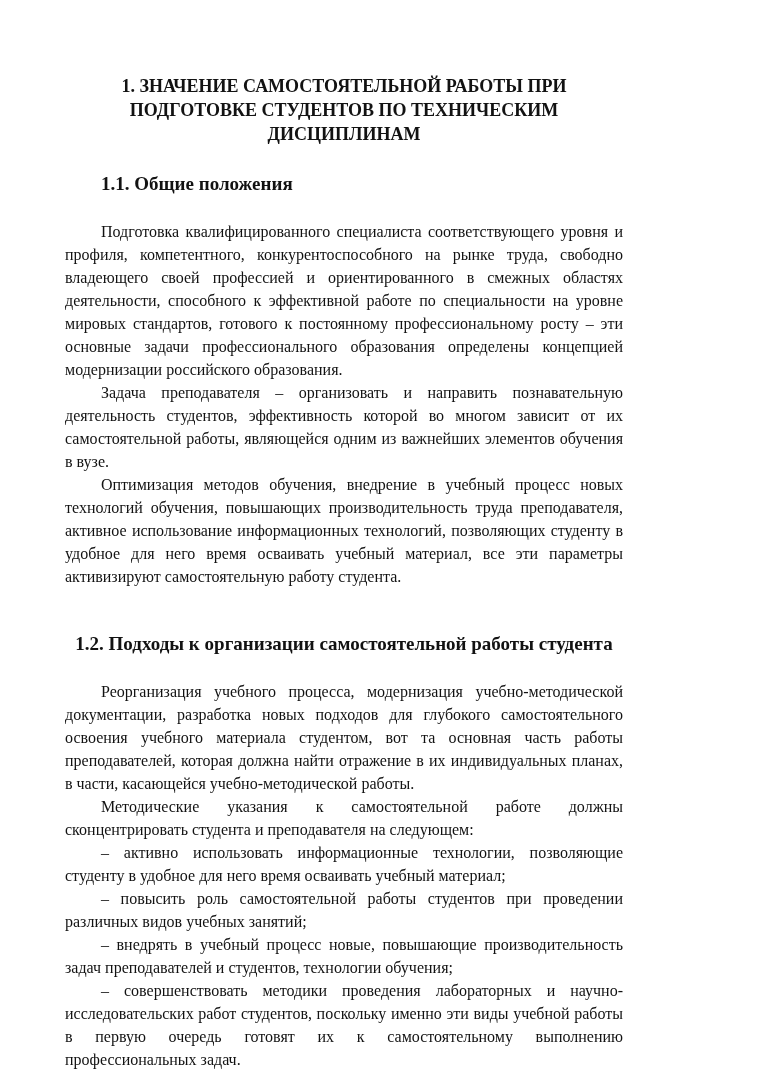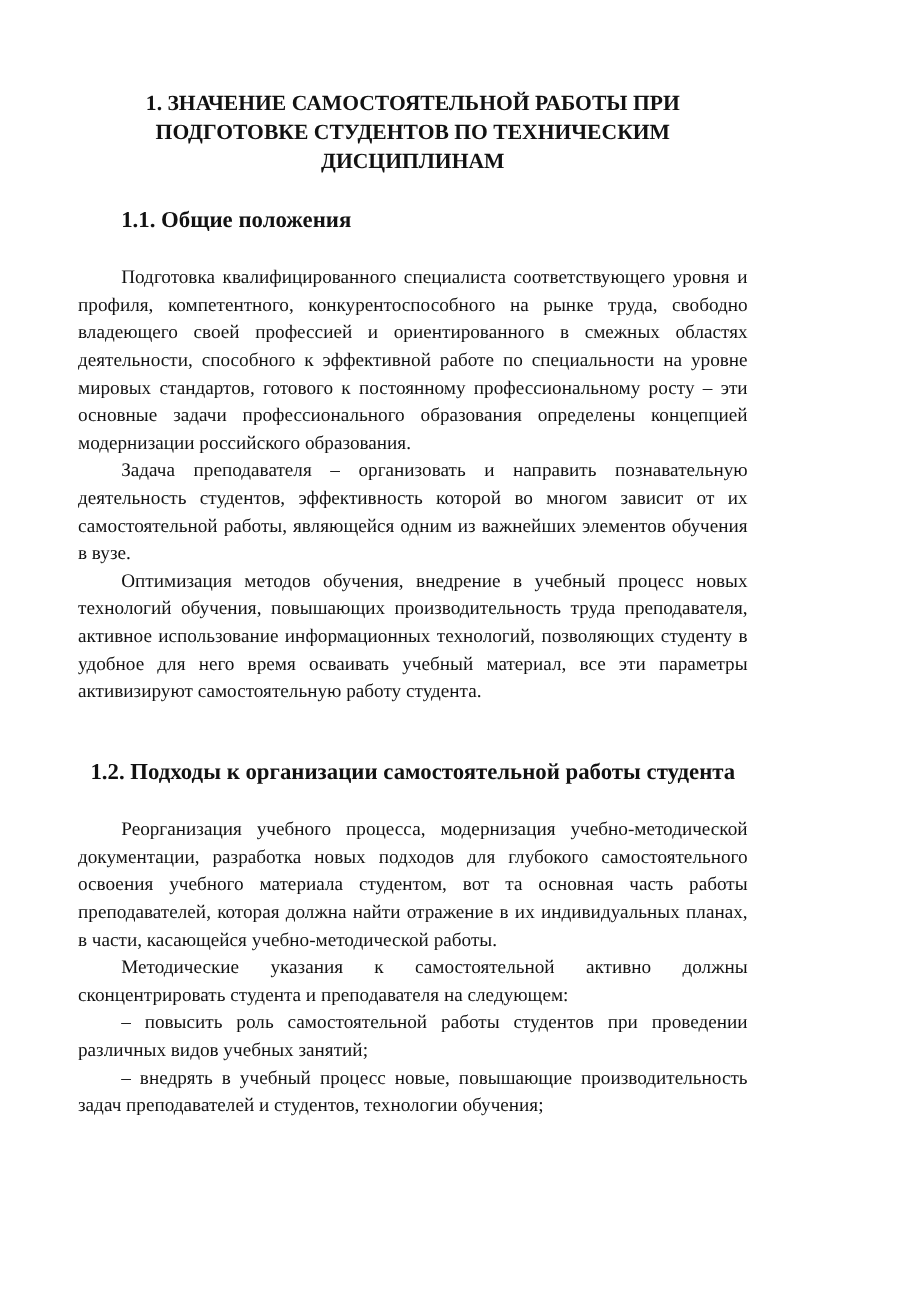--- a/index.html
+++ b/index.html
@@ -72,22 +72,24 @@
   <p class="body-par">Подготовка квалифицированного специалиста соответствующего уровня и профиля, компетентного, конкурентоспособного на рынке труда, свободно владеющего своей профессией и ориентированного в смежных областях деятельности, способного к эффективной работе по специальности на уровне мировых стандартов, готового к постоянному профессиональному росту – эти основные задачи профессионального образования определены концепцией модернизации российского образования.</p>
 
   <p class="body-par">Задача преподавателя – организовать и направить познавательную деятельность студентов, эффективность которой во многом зависит от их самостоятельной работы, являющейся одним из важнейших элементов обучения в вузе.</p>
 
   <p class="body-par">Оптимизация методов обучения, внедрение в учебный процесс новых технологий обучения, повышающих производительность труда преподавателя, активное использование информационных технологий, позволяющих студенту в удобное для него время осваивать учебный материал, все эти параметры активизируют самостоятельную работу студента.</p>
 
   <h2 class="section-heading centered spaced-top">1.2. Подходы к организации самостоятельной работы студента</h2>
 
   <p class="body-par">Реорганизация учебного процесса, модернизация учебно-методической документации, разработка новых подходов для глубокого самостоятельного освоения учебного материала студентом, вот та основная часть работы преподавателей, которая должна найти отражение в их индивидуальных планах, в части, касающейся учебно-методической работы.</p>
 
-  <p class="body-par">Методические указания к самостоятельной активно должны сконцентрировать студента и преподавателя на следующем:</p>
+  <p class="body-par">Методические указания к самостоятельной работе должны сконцентрировать студента и преподавателя на следующем:</p>
 
+  <p class="body-par list-item">– активно использовать информационные технологии, позволяющие студенту в удобное для него время осваивать учебный материал;</p>
 
 
   <p class="body-par list-item">– повысить роль самостоятельной работы студентов при проведении различных видов учебных занятий;</p>
 
   <p class="body-par list-item">– внедрять в учебный процесс новые, повышающие производительность задач преподавателей и студентов, технологии обучения;</p>
 
+  <p class="body-par list-item">– совершенствовать методики проведения лабораторных и научно-исследовательских работ студентов, поскольку именно эти виды учебной работы в первую очередь готовят их к самостоятельному выполнению профессиональных задач.</p>
 
 </div>
 
 </body></html>

